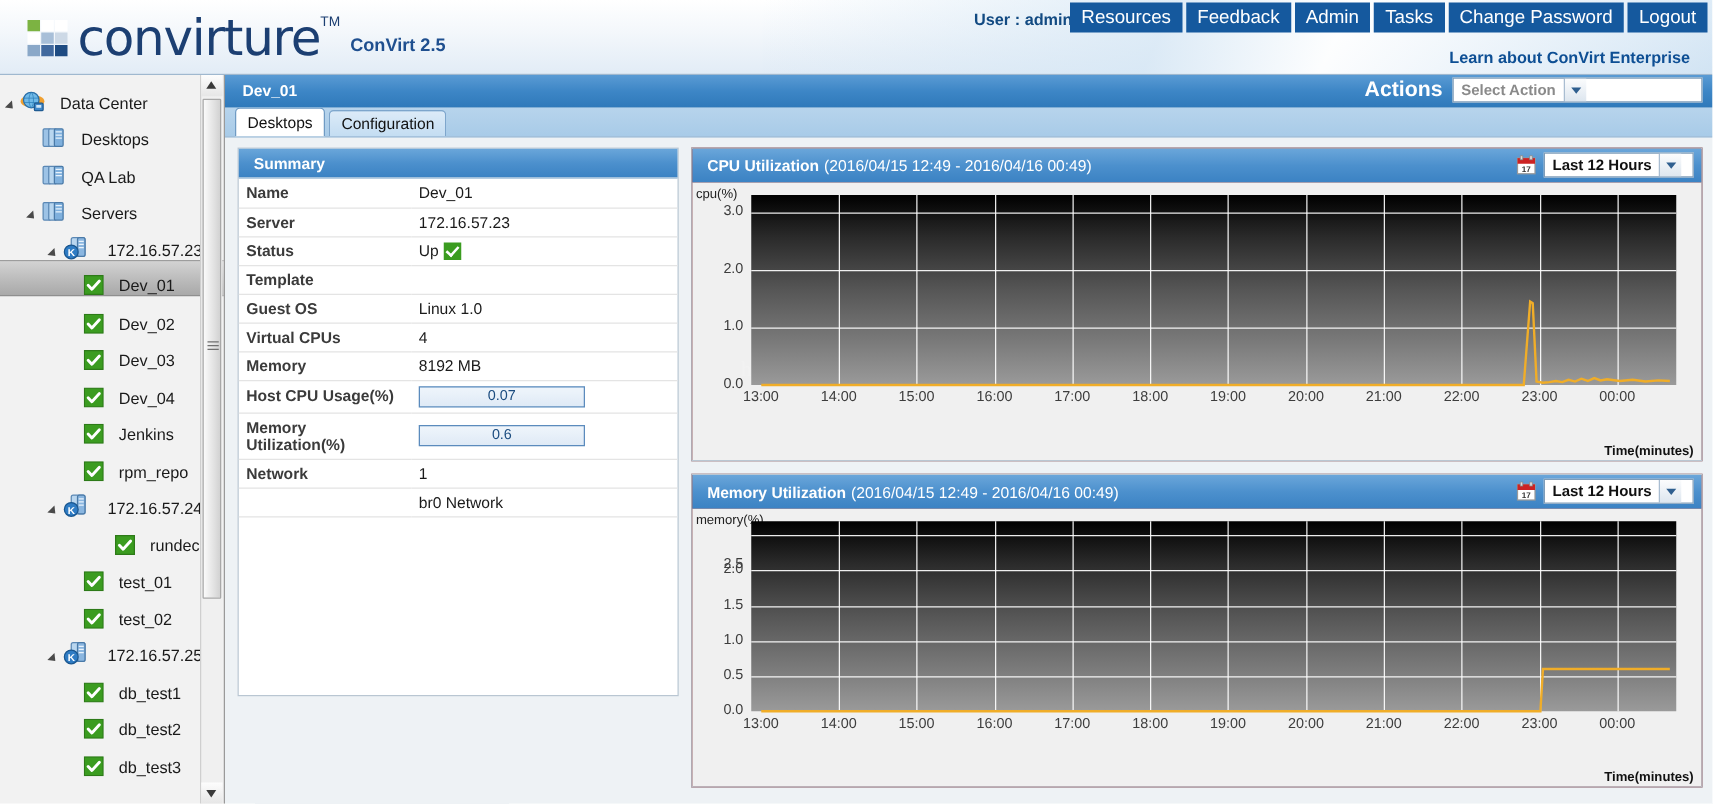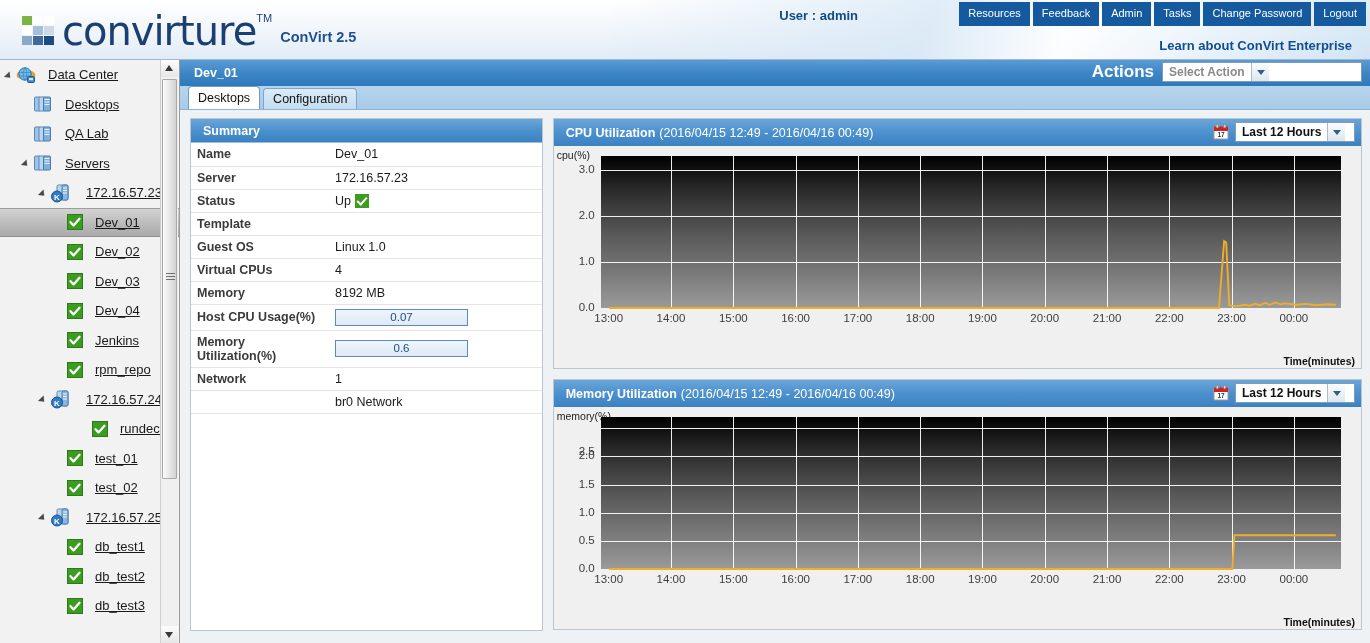--- a/index.html
+++ b/index.html
@@ -51,21 +51,21 @@
     position: absolute; right: 512px; top: 8px;
     font-size: 13px; font-weight: bold; color: #124a82;
   }
   #topnav {
     position: absolute; right: 4px; top: 2px;
     display: flex; gap: 3px;
   }
   .topnav-btn {
     background: #15599e;
     color: #ffffff;
-    font-size: 11px;
+    font-size: 15px;
     padding: 5px 9px 6px 9px;
     cursor: pointer;
     line-height: 13px;
     white-space: nowrap;
   }
   #learn-link {
     position: absolute; right: 18px; top: 38px;
     font-size: 13px; font-weight: bold; color: #0e4f94;
     cursor: pointer;
   }
@@ -77,25 +77,24 @@
   #tree-pane {
     position: relative;
     width: 180px; height: 583px;
     background: #f2f2f2;
     border-right: 1px solid #9a9a9a;
     overflow: hidden;
   }
   .tree-row {
     position: relative;
     height: 29.5px;
-    display: flex; align-items: center;
+    display: flex; align-items: flex-end;
     font-size: 13px; color: #1a1a1a;
     cursor: pointer;
     padding-left: 4px;
-    text-decoration: underline;
   }
   .tree-row.selected {
     background: linear-gradient(to bottom, #d3d3d3 0%, #bdbdbd 50%, #a9a9a9 100%);
     border-top: 1px solid #9d9d9d;
     border-bottom: 1px solid #8f8f8f;
   }
   .tw { 
     width: 12px; height: 12px; flex: 0 0 12px;
     position: relative;
   }
@@ -222,21 +221,21 @@
     padding: 8px 8px 0 10px;
     display: flex; gap: 10px;
     height: 533px;
   }
 
   
   #summary-panel {
     width: 353px;
     background: #ffffff;
     border: 1px solid #b9c6d2;
-    height: 513px;
+    height: 439px;
   }
   .panel-head {
     height: 24px;
     background: linear-gradient(to bottom, #6aa6da 0%, #4c90cd 50%, #3b82c3 100%);
     color: #ffffff; font-weight: bold; font-size: 12.5px;
     display: flex; align-items: center; padding-left: 12px;
     border-bottom: 1px solid #9fbdd8;
   }
   table.sum { width: 100%; border-collapse: collapse; }
   table.sum td {

